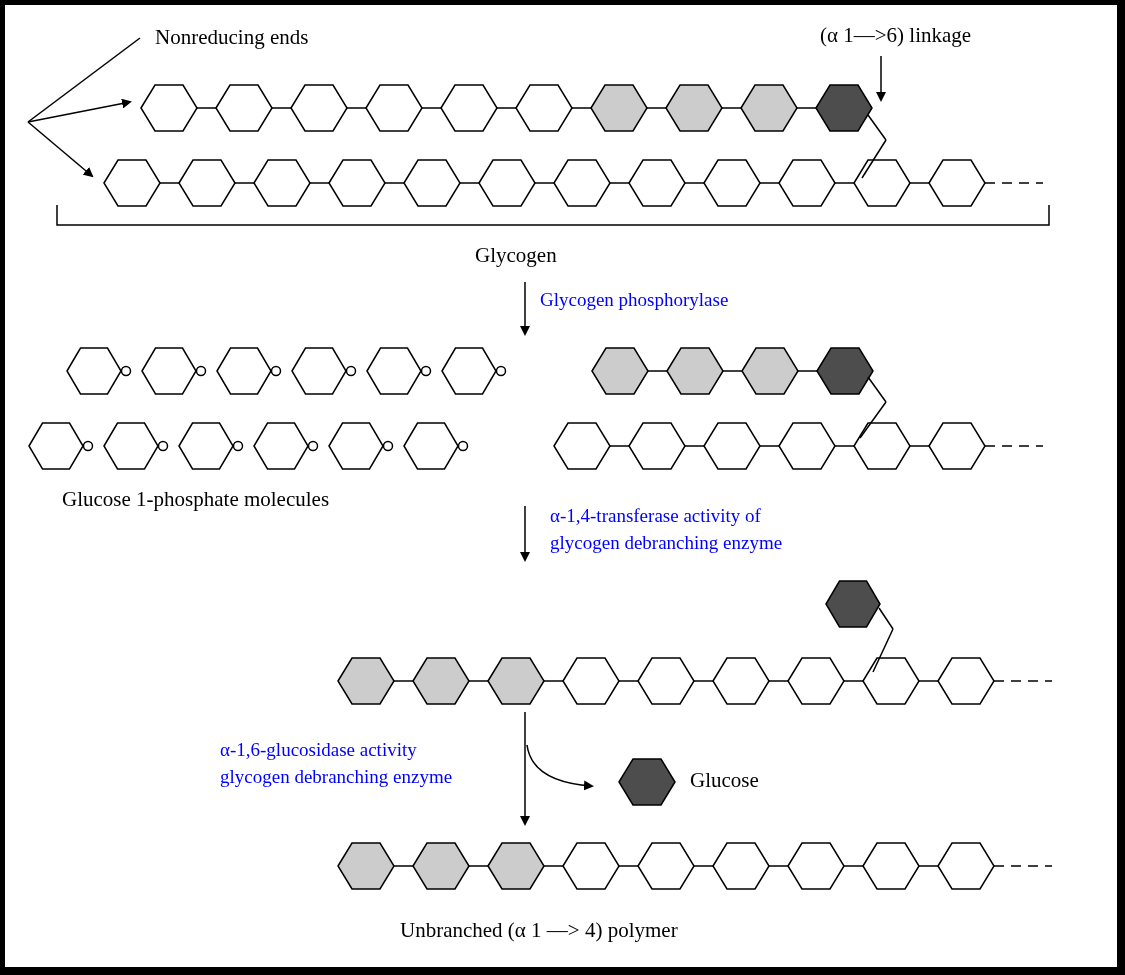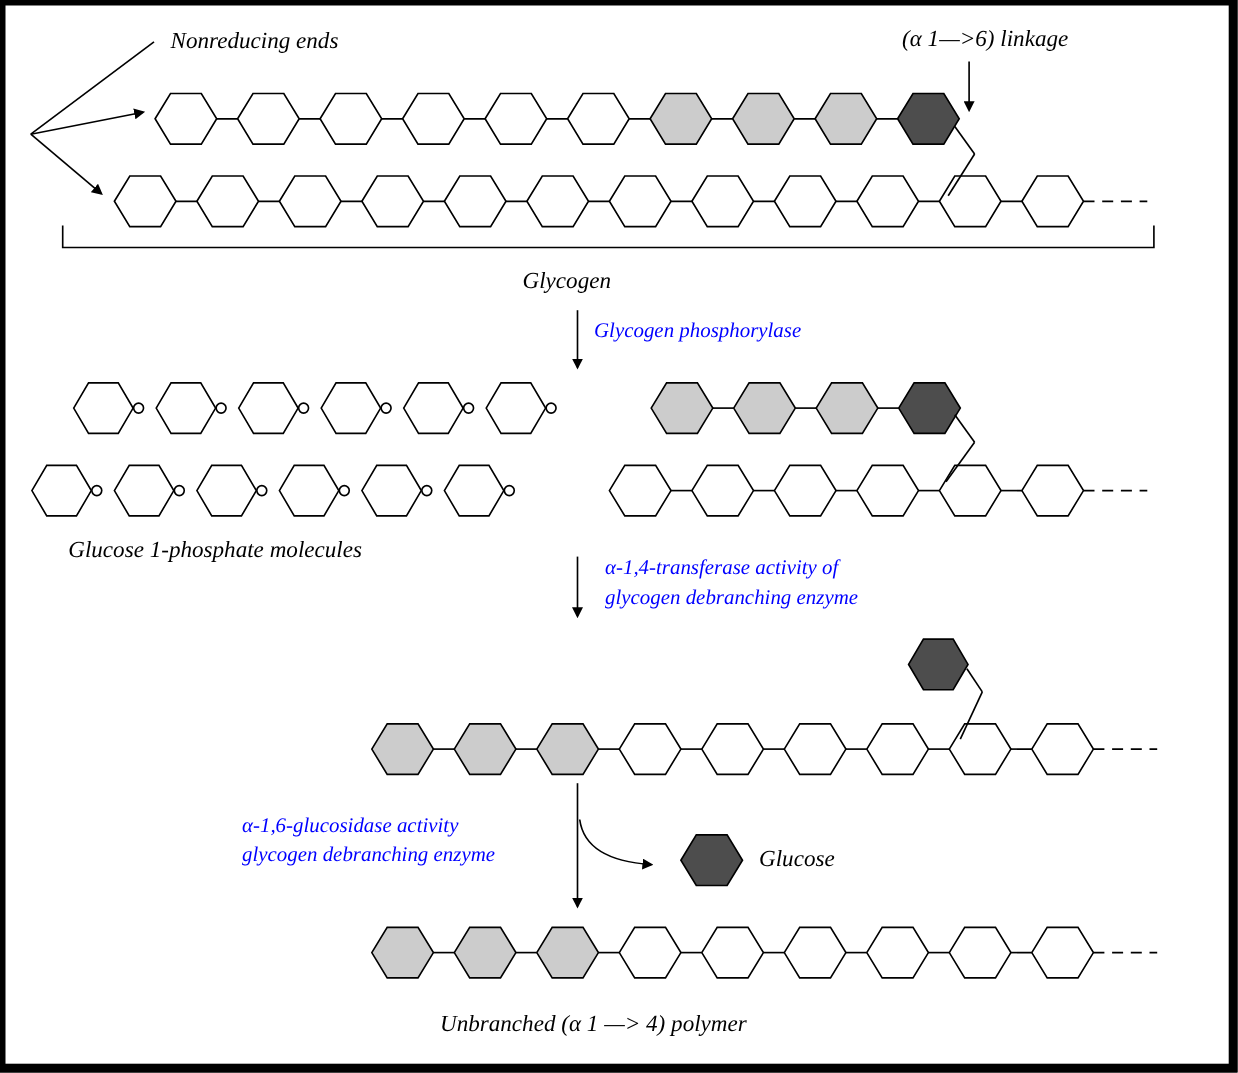--- a/index.html
+++ b/index.html
@@ -1,17 +1,17 @@
 <!DOCTYPE html>
 <html><head>
 <meta charset="utf-8">
 <style>
   html, body { margin: 0; padding: 0; background: #000; }
   body { width: 1125px; height: 975px; overflow: hidden; }
-  #frame { position: absolute; left: 5px; top: 5px; width: 1112px; height: 962px; background: #fff; font-style: italic; }
+  #frame { position: absolute; left: 5px; top: 5px; width: 1112px; height: 962px; background: #fff; }
   svg { position: absolute; left: 0; top: 0; }
   .lbl { font-family: "Liberation Serif", serif; font-size: 21px; fill: #000; }
   .blue { fill: #0000ff; font-size: 19px; }
 </style>
 </head>
 <body>
 
 <div id="frame">
 <svg id="diag" width="1112" height="962" viewBox="5 5 1112 962">
   <defs>

